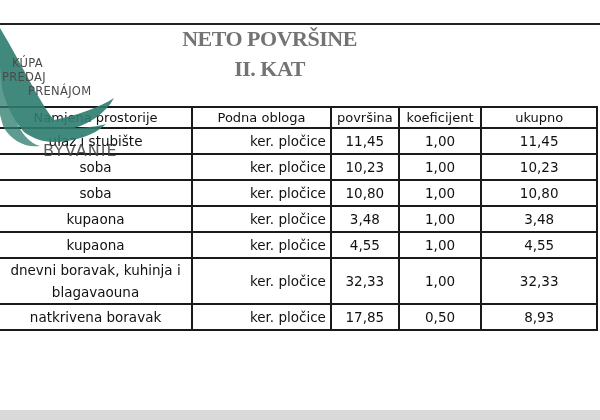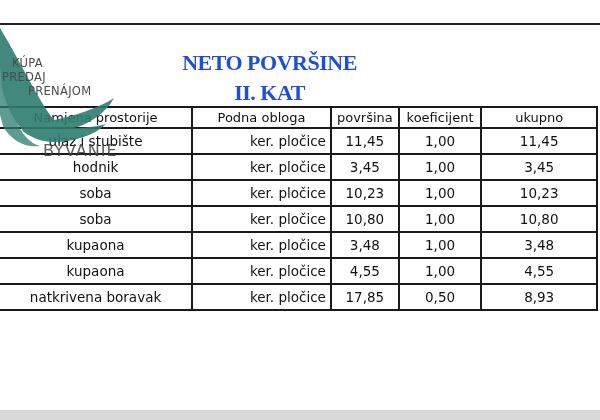--- a/index.html
+++ b/index.html
@@ -1,19 +1,19 @@
 <!DOCTYPE html>
 <html><head>
 <meta charset="utf-8">
 <style>
   html, body { margin:0; padding:0; }
   body { width:600px; height:420px; background:#ffffff; position:relative; overflow:hidden; font-family:"DejaVu Sans", sans-serif; }
   .doc { position:absolute; left:0; top:0; width:600px; height:410px; background:#fff; }
   .topline { position:absolute; left:0; top:23px; width:600px; height:2px; background:#222; }
-  .title { position:absolute; left:0; top:48px; width:564px; text-align:center; font-family:"Liberation Serif", serif; font-weight:bold; font-size:22px; line-height:30px; color:#1d4ed8; letter-spacing:-0.5px; }
+  .title { position:absolute; left:0; top:24px; width:564px; text-align:center; font-family:"Liberation Serif", serif; font-weight:bold; font-size:22px; line-height:30px; color:#737373; letter-spacing:-0.5px; }
   .title div { margin-left:-25px; }
   table.grid { position:absolute; left:-2px; top:106px; border-collapse:collapse; table-layout:fixed; font-family:"DejaVu Sans", sans-serif; font-size:13.5px; color:#111; }
   table.grid td { border:2px solid #1a1a1a; padding:0 4px; text-align:center; white-space:nowrap; overflow:hidden; }
   table.grid td.left { text-align:right; }
   table.grid tr.hdr td { height:19px; font-size:13px; }
   table.grid tr.r td { height:24px; }
   table.grid tr.tall td { height:43px; }
   table.grid tr.tall td.wrap { white-space:normal; line-height:22px; }
   table.grid tr.total td { height:26px; font-weight:bold; font-size:16px; }
   table.grid tr.total td.tlabel { font-family:"Liberation Serif", serif; font-size:20px; text-align:left; padding-left:3px; letter-spacing:-0.3px; }
@@ -50,27 +50,20 @@
       <td>ukupno</td>
     </tr>
     <tr class="r">
       <td>ulaz i stubište</td>
       <td class="left">ker. pločice</td>
       <td>11,45</td>
       <td>1,00</td>
       <td>11,45</td>
     </tr>
     <tr class="r">
-      <td>hodnik</td>
-      <td class="left">ker. pločice</td>
-      <td>3,45</td>
-      <td>1,00</td>
-      <td>3,45</td>
-    </tr>
-    <tr class="r">
       <td>soba</td>
       <td class="left">ker. pločice</td>
       <td>10,23</td>
       <td>1,00</td>
       <td>10,23</td>
     </tr>
     <tr class="r">
       <td>soba</td>
       <td class="left">ker. pločice</td>
       <td>10,80</td>
@@ -84,20 +77,27 @@
       <td>1,00</td>
       <td>3,48</td>
     </tr>
     <tr class="r">
       <td>kupaona</td>
       <td class="left">ker. pločice</td>
       <td>4,55</td>
       <td>1,00</td>
       <td>4,55</td>
     </tr>
+    <tr class="r tall">
+      <td class="wrap">dnevni boravak, kuhinja i blagavaouna</td>
+      <td class="left">ker. pločice</td>
+      <td>32,33</td>
+      <td>1,00</td>
+      <td>32,33</td>
+    </tr>
     <tr class="r">
       <td>natkrivena boravak</td>
       <td class="left">ker. pločice</td>
       <td>17,85</td>
       <td>0,50</td>
       <td>8,93</td>
     </tr>
   </tbody>
     </table>
 

